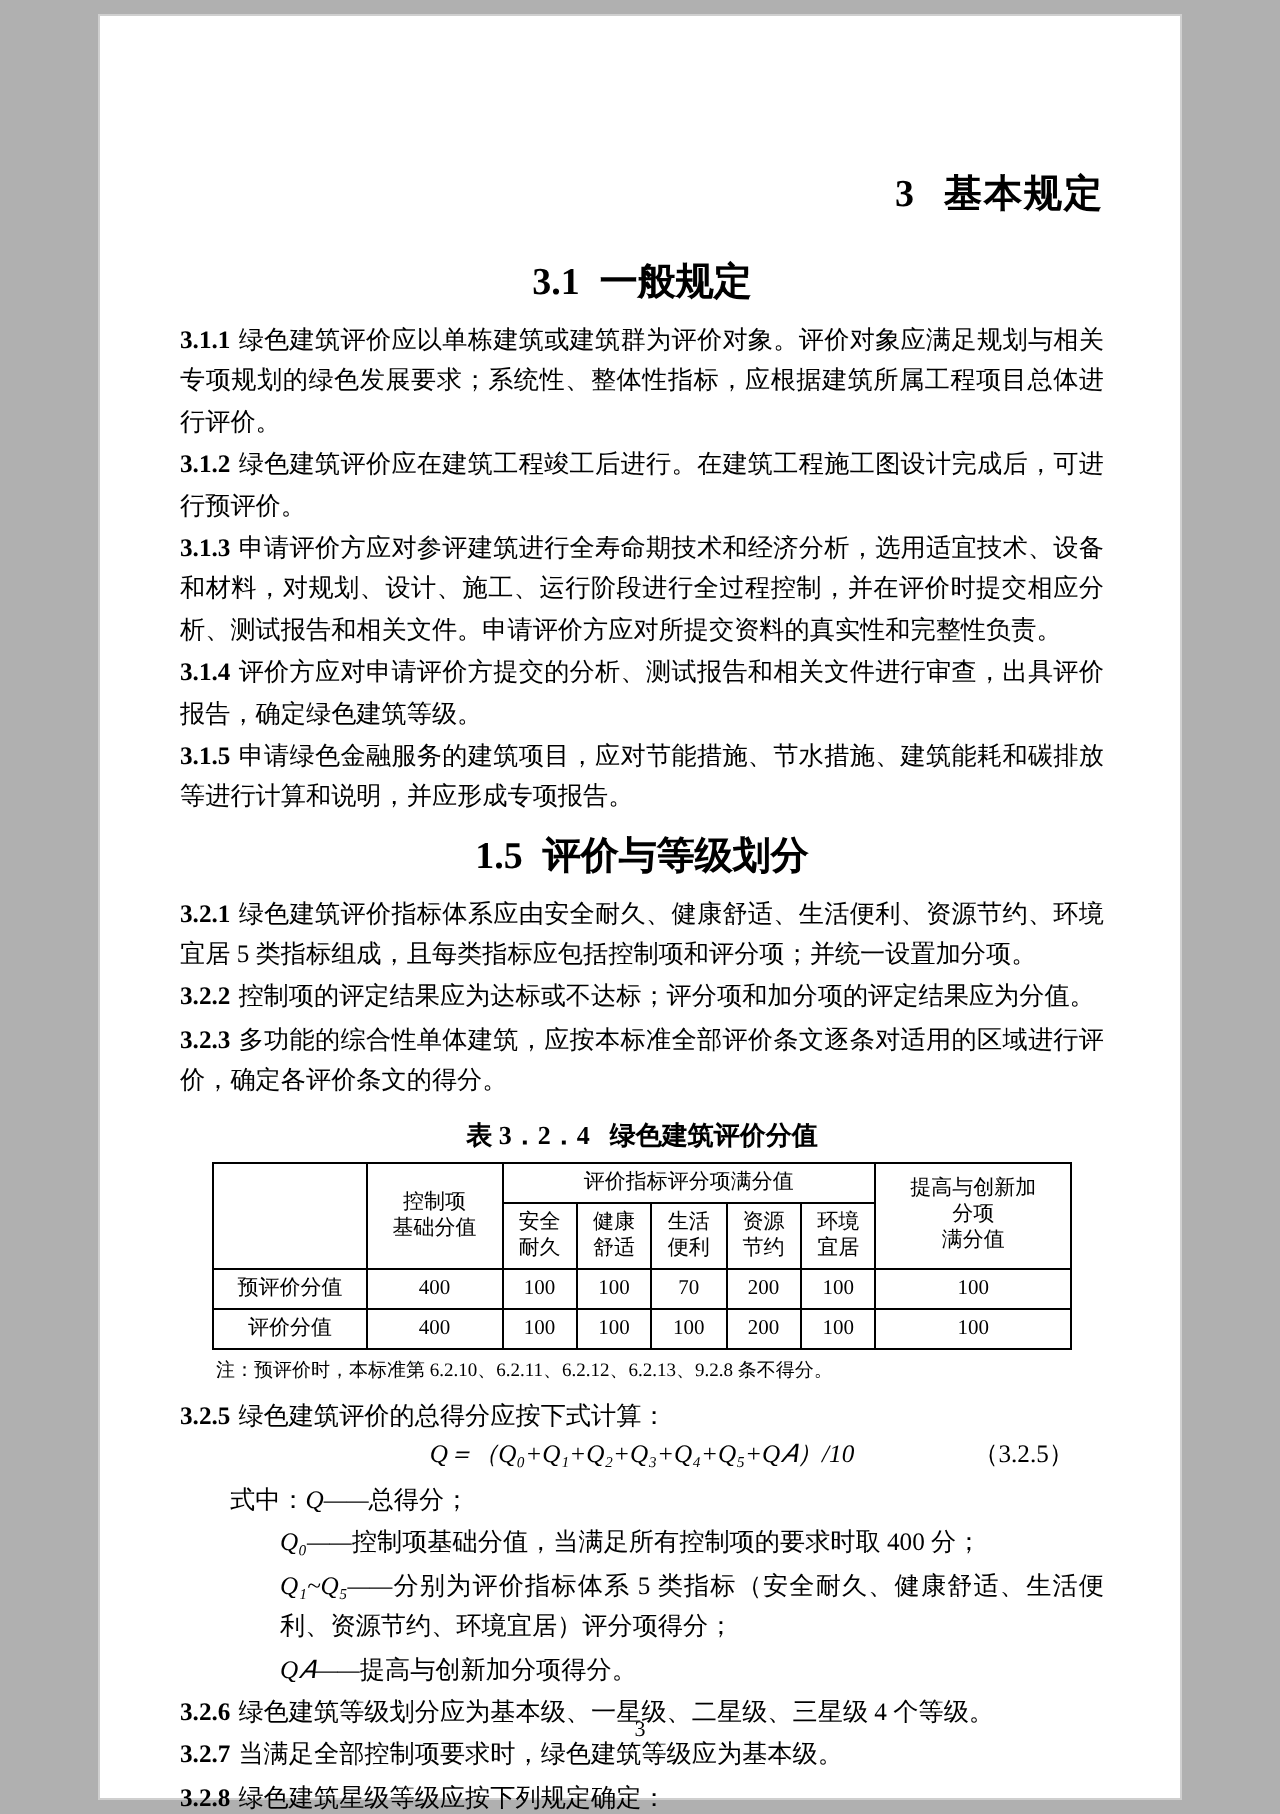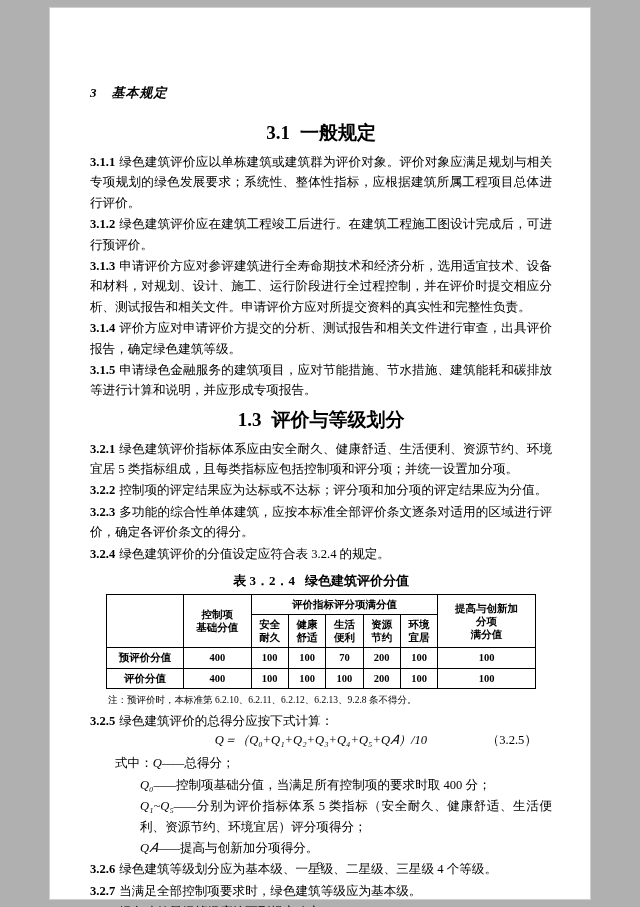--- a/index.html
+++ b/index.html
@@ -21,26 +21,25 @@
     background: #ffffff;
     box-shadow: 0 0 0 1px #cfcfcf;
   }
   .content {
     position: absolute;
     left: 40px;
     top: 60px;
     width: 462px;
   }
   .chapter-title {
-    text-align: left;
-    font-size: 13px;
+    text-align: right;
+    font-size: 19px;
     font-weight: bold;
     letter-spacing: 1px;
     margin: 16px 0 18px 0;
-    font-style: italic;
   }
   .chapter-title .num { margin-right: 14px; }
   .section-title {
     text-align: center;
     font-size: 19px;
     font-weight: bold;
     margin: 6px 0 6px 0;
   }
   .section-title .num { margin-right: 10px; }
   .para {
@@ -70,21 +69,21 @@
     width: 430px;
     margin: 0 auto;
     font-size: 10.5px;
   }
   table.score th, table.score td {
     border: 1px solid #000;
     text-align: center;
     vertical-align: middle;
     padding: 3px 2px;
     line-height: 1.25;
-    font-weight: bold;
+    font-weight: normal;
   }
   table.score .hdr-tall { height: 30px; }
   table.score .rowlbl { width: 72px; }
   .note {
     font-size: 9.5px;
     line-height: 1.4;
     margin: 5px 0 4px 0;
     padding-left: 36px;
     text-indent: -18px;
   }
@@ -137,34 +136,31 @@
       <span class="label">3.1.3</span><span>申请评价方应对参评建筑进行全寿命期技术和经济分析，选用适宜技术、设备和材料，对规划、设计、施工、运行阶段进行全过程控制，并在评价时提交相应分析、测试报告和相关文件。申请评价方应对所提交资料的真实性和完整性负责。</span>
     </p>
     <p class="para">
       <span class="label">3.1.4</span><span>评价方应对申请评价方提交的分析、测试报告和相关文件进行审查，出具评价报告，确定绿色建筑等级。</span>
     </p>
     <p class="para">
       <span class="label">3.1.5</span><span>申请绿色金融服务的建筑项目，应对节能措施、节水措施、建筑能耗和碳排放等进行计算和说明，并应形成专项报告。</span>
     </p>
 
     <div class="section-title">
-      <span class="num">1.3</span><span>评价与等级划分</span>
+      <span class="num">1.5</span><span>评价与等级划分</span>
     </div>
 
     <p class="para">
       <span class="label">3.2.1</span><span>绿色建筑评价指标体系应由安全耐久、健康舒适、生活便利、资源节约、环境宜居 5 类指标组成，且每类指标应包括控制项和评分项；并统一设置加分项。</span>
     </p>
     <p class="para">
       <span class="label">3.2.2</span><span>控制项的评定结果应为达标或不达标；评分项和加分项的评定结果应为分值。</span>
     </p>
     <p class="para">
       <span class="label">3.2.3</span><span>多功能的综合性单体建筑，应按本标准全部评价条文逐条对适用的区域进行评价，确定各评价条文的得分。</span>
-    </p>
-    <p class="para">
-      <span class="label">3.2.4</span><span>绿色建筑评价的分值设定应符合表 3.2.4 的规定。</span>
     </p>
 
     <div class="table-caption">
       <span class="num">表 3．2．4</span><span>绿色建筑评价分值</span>
     </div>
 
     <table class="score">
       <tbody>
           <tr>
         <th class="rowlbl" rowspan="2"></th>

